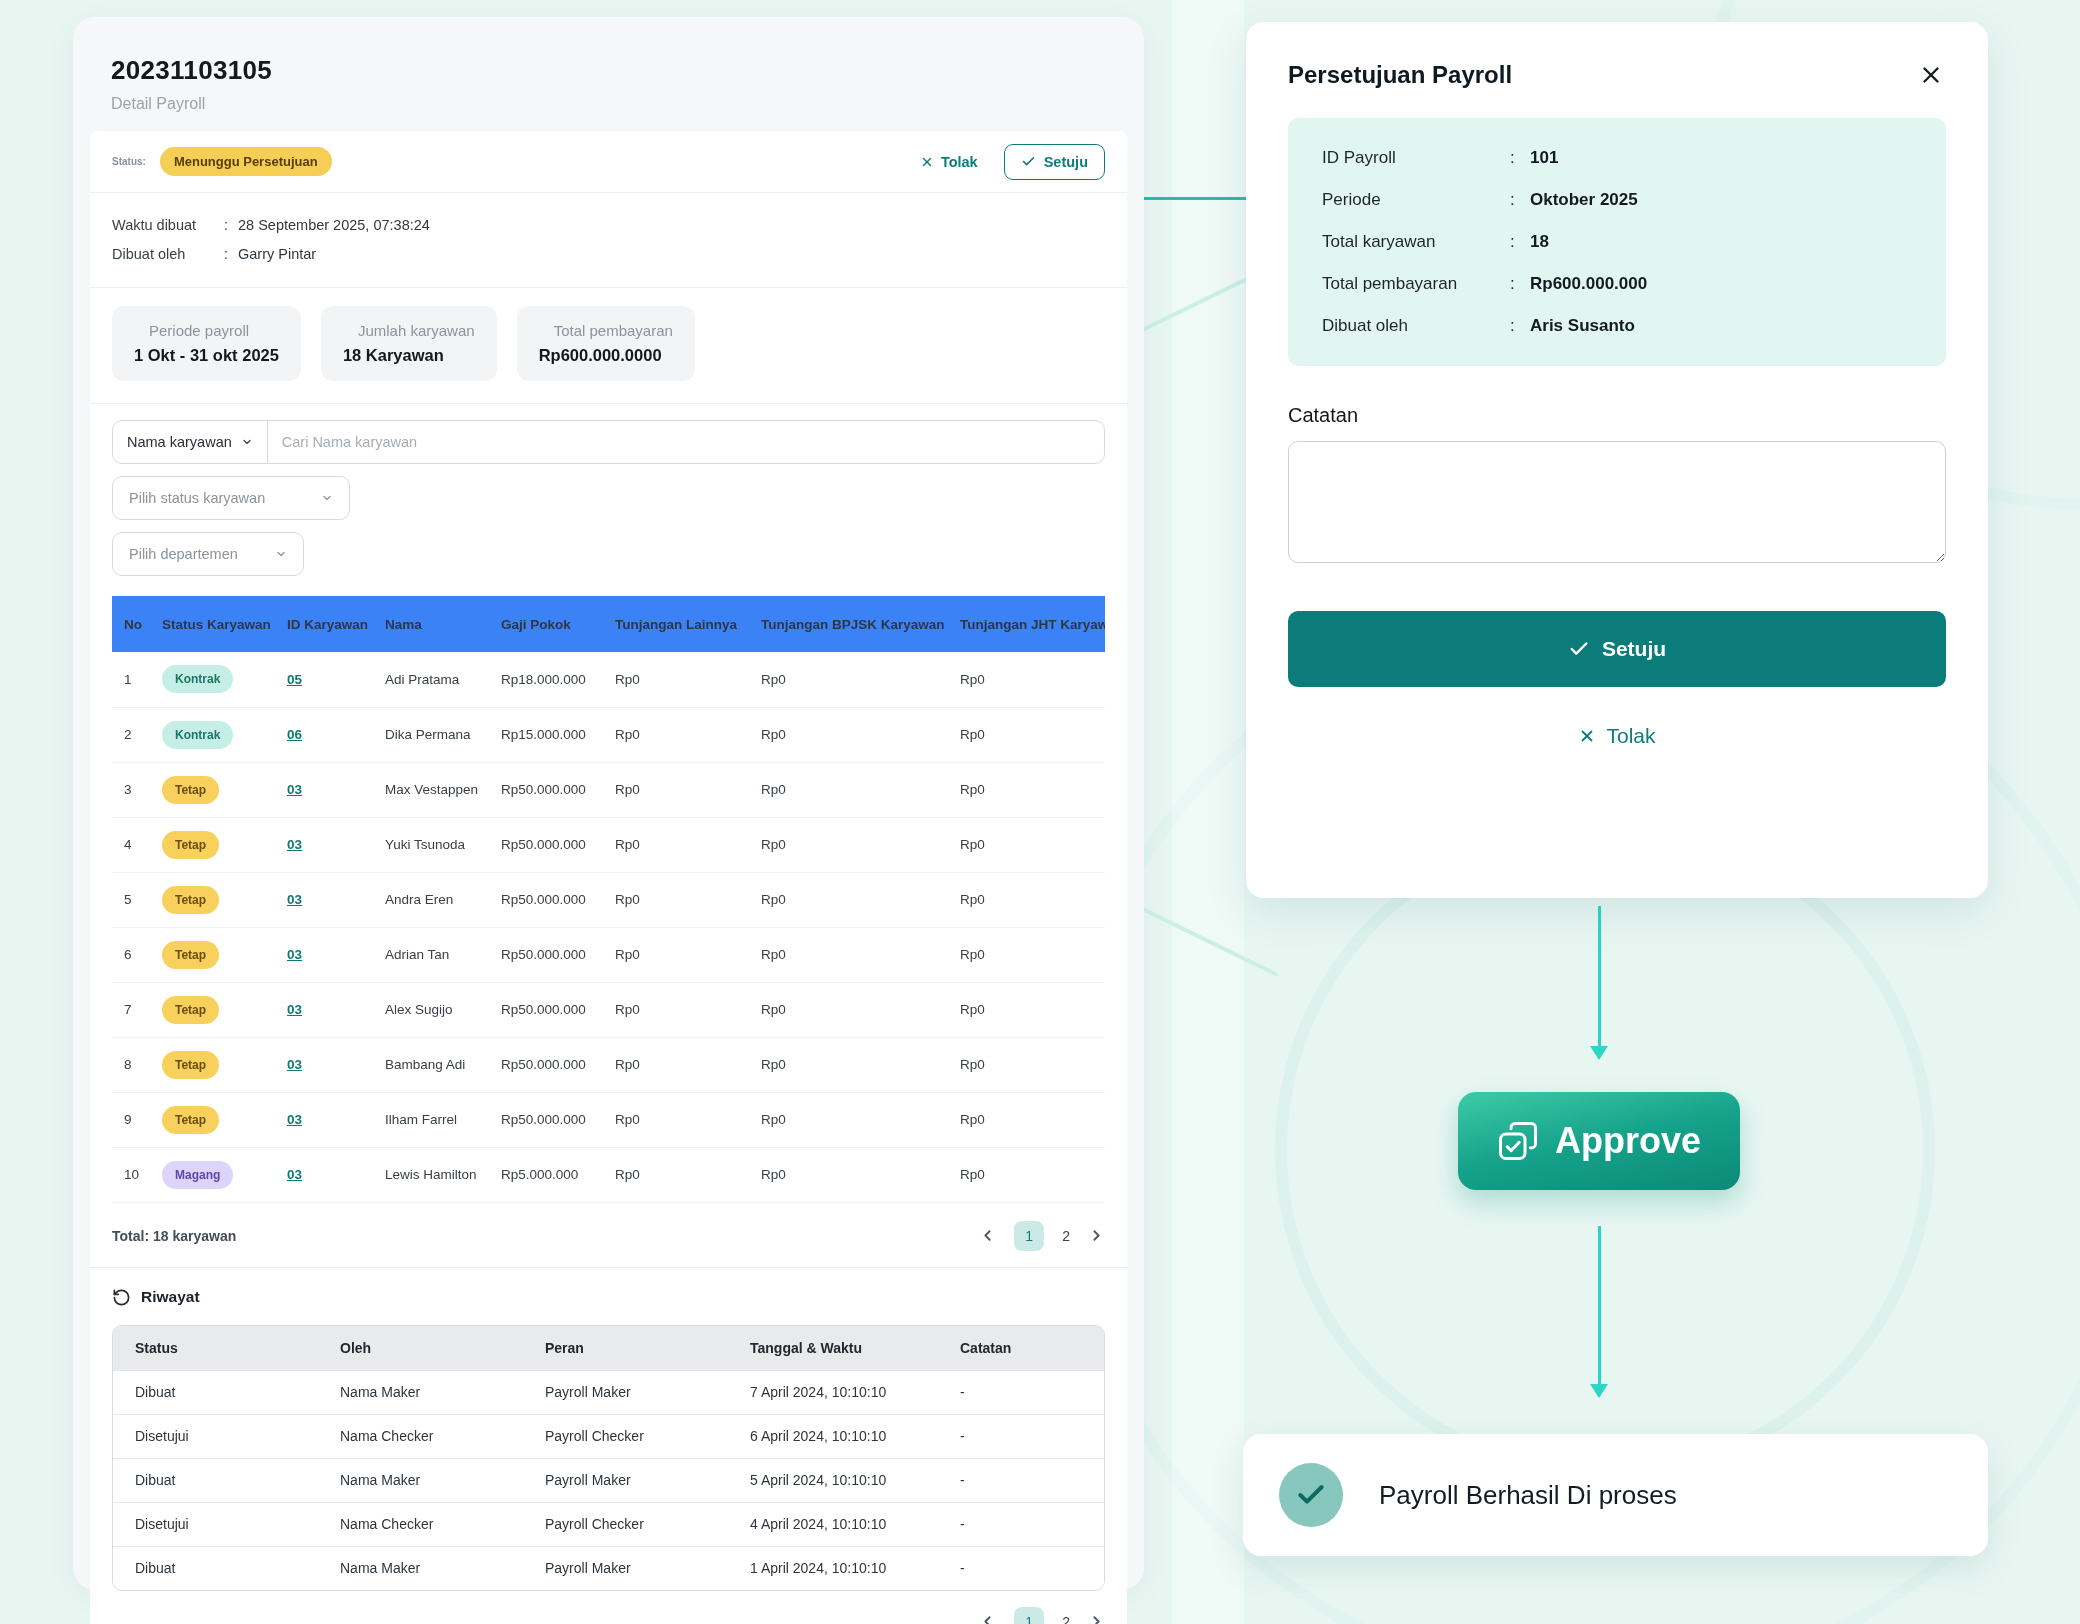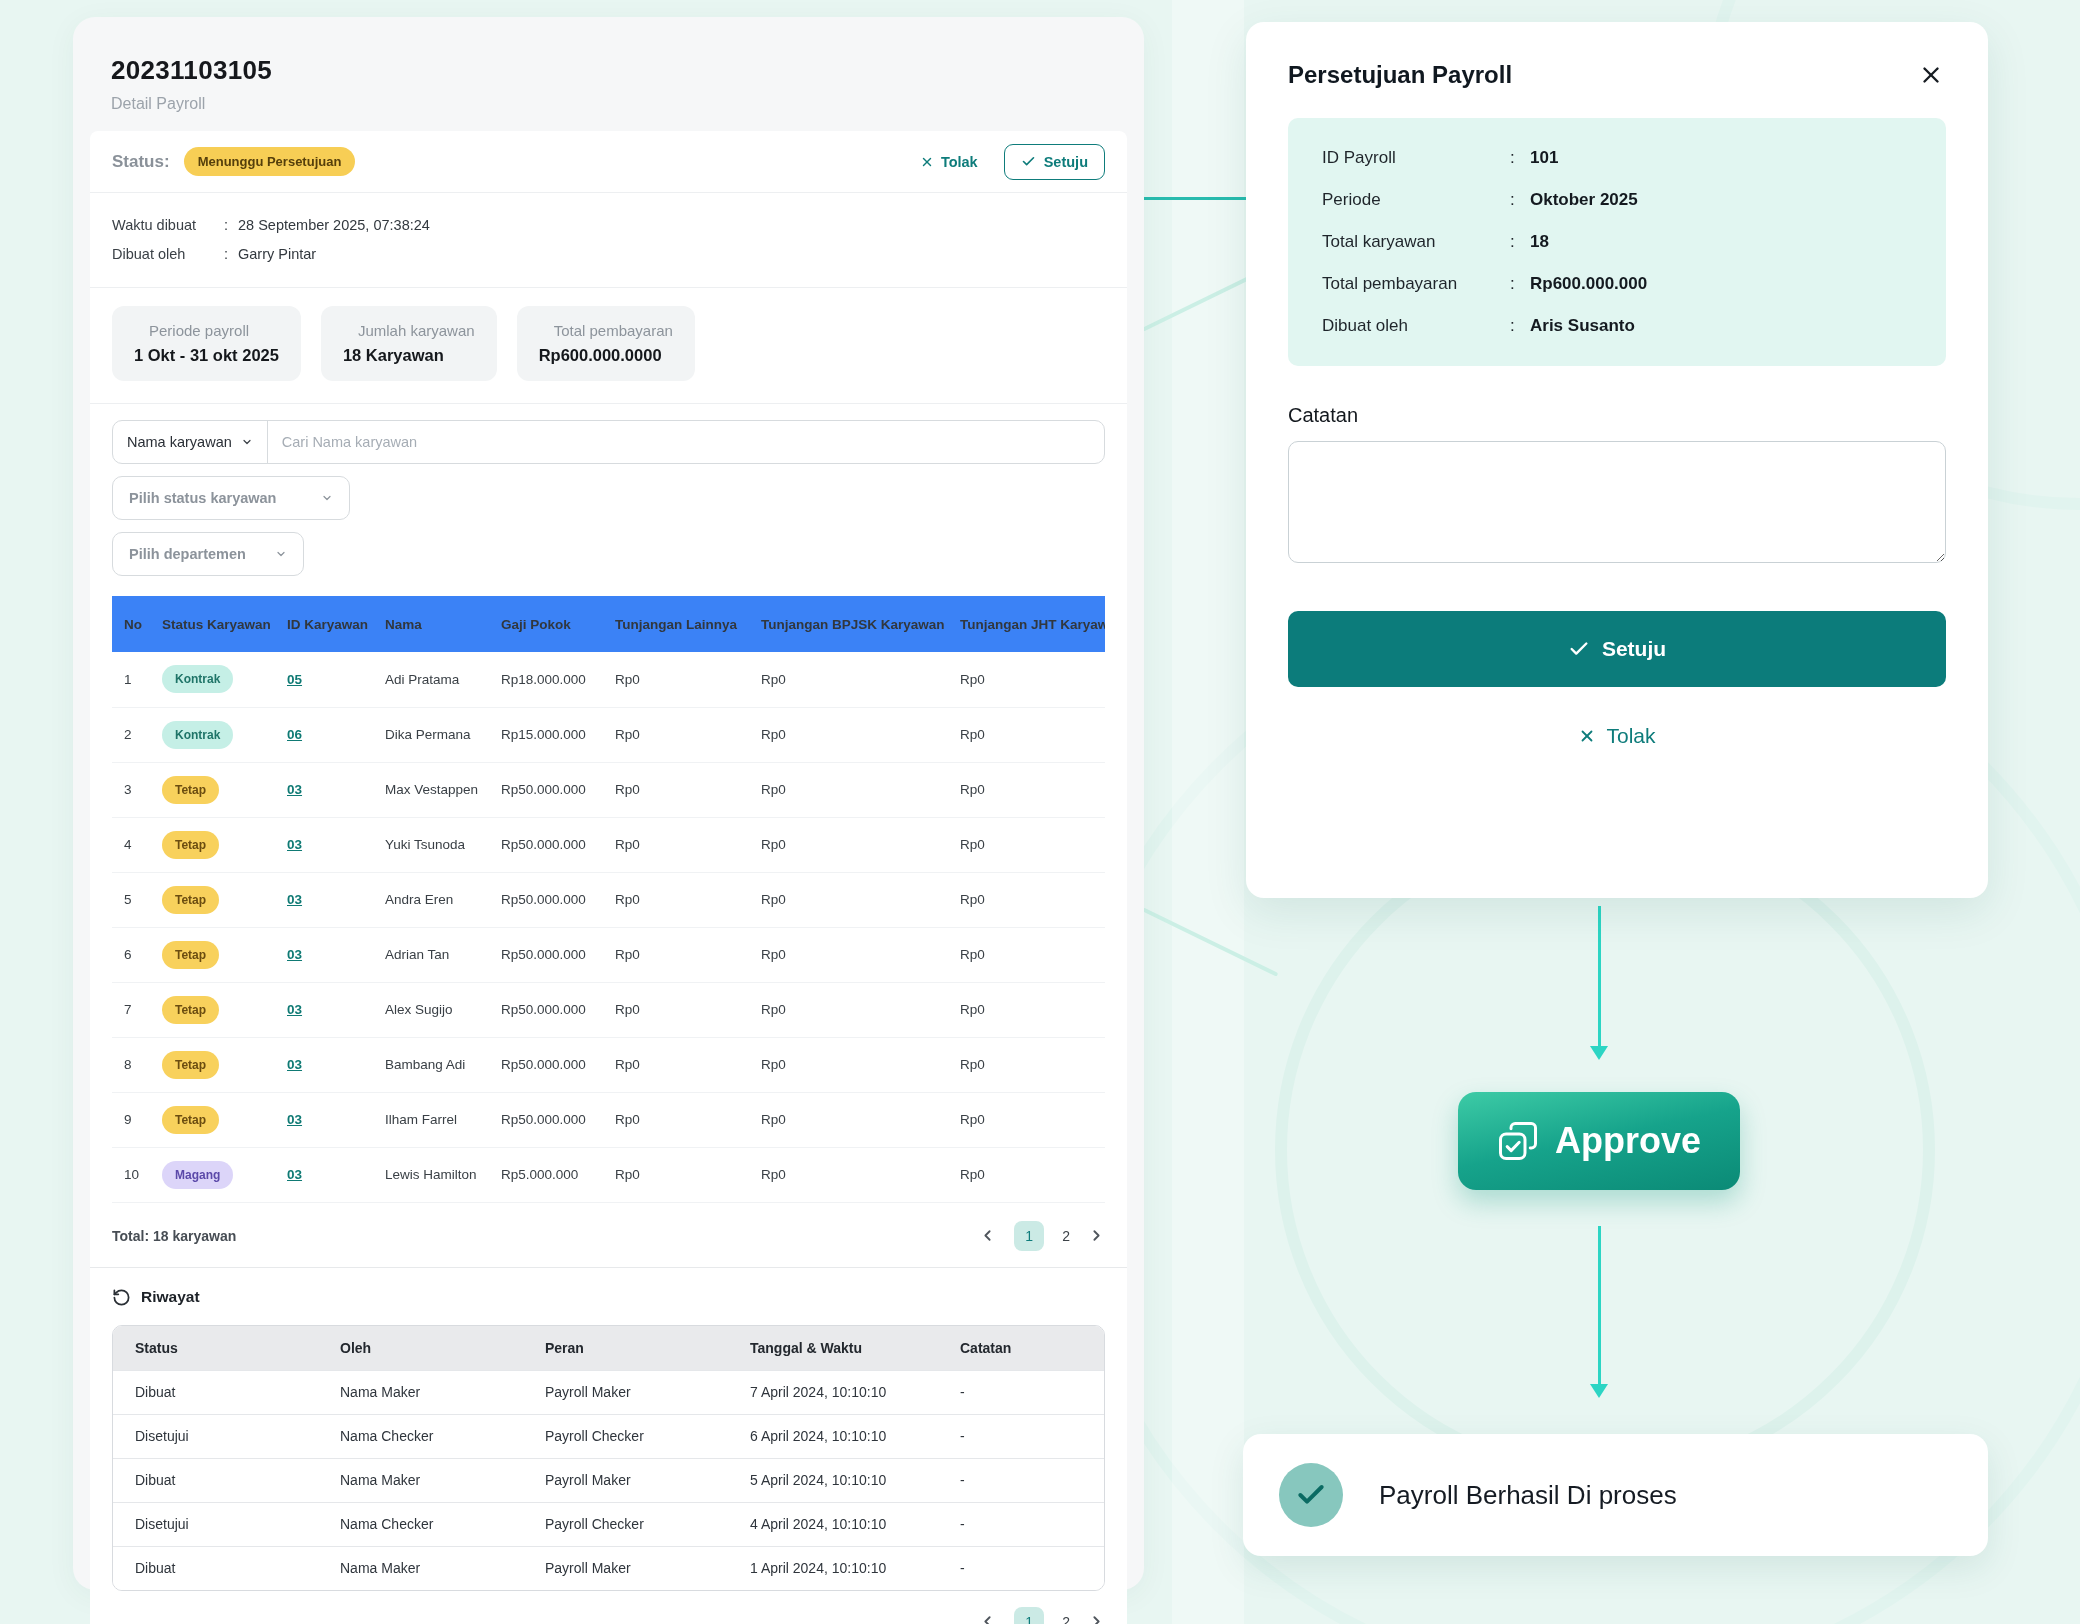--- a/index.html
+++ b/index.html
@@ -14,42 +14,42 @@
 
   
   .detail-card{position:absolute;left:73px;top:17px;width:1071px;height:1573px;background:#F6F7F8;border-radius:22px;z-index:2;box-shadow:0 6px 30px rgba(30,70,65,.05);}
   .dc-header{padding:38px 38px 18px 38px;}
   .dc-title{margin:0;font-size:26px;font-weight:800;color:#16181C;letter-spacing:.3px;}
   .dc-sub{margin:9px 0 0 0;font-size:16px;color:#9CA3AB;}
   .panel{margin:0 17px 17px 17px;background:#fff;border-radius:8px;overflow:hidden;}
 
   .status-row{height:62px;display:flex;align-items:center;justify-content:space-between;padding:0 22px;border-bottom:1px solid #EDEFF1;}
   .status-left{display:flex;align-items:center;gap:14px;}
-  .status-label{font-size:17px;font-weight:700;color:#8A9199;}
+  .status-label{font-size:10px;font-weight:700;color:#8A9199;}
   .pill{display:inline-flex;align-items:center;padding:7px 14px;border-radius:999px;font-size:13px;font-weight:600;}
   .status-actions{display:flex;align-items:center;gap:20px;}
   .link-btn{display:inline-flex;align-items:center;gap:7px;color:#0E7C7B;font-size:14.5px;font-weight:600;background:none;border:none;cursor:pointer;}
   .outline-btn{display:inline-flex;align-items:center;gap:8px;color:#0E7C7B;font-size:14.5px;font-weight:600;background:#fff;border:1.6px solid #0E7C7B;border-radius:9px;padding:9px 16px;cursor:pointer;}
 
   .meta{padding:18px 22px;border-bottom:1px solid #EDEFF1;}
   .meta-row{display:grid;grid-template-columns:112px 14px auto;font-size:14.5px;color:#3A4046;line-height:29px;}
   .meta-row .v{color:#33393F;}
 
   .cards{display:flex;gap:20px;padding:18px 22px 22px 22px;border-bottom:1px solid #EDEFF1;}
   .sum-card{background:#F2F4F5;border-radius:12px;padding:16px 22px;min-width:170px;}
   .sum-label{font-size:15px;color:#8D949C;margin-left:15px;}
   .sum-value{font-size:16.5px;font-weight:700;color:#15181C;margin-top:7px;}
 
   .table-sec{padding:16px 22px 0 22px;}
   .filters{display:flex;gap:12px;margin-bottom:20px;flex-direction:column;}
   .combo{display:flex;align-items:stretch;border:1px solid #D7DBDE;border-radius:10px;overflow:hidden;background:#fff;height:44px;}
   .combo-select{display:flex;align-items:center;gap:9px;padding:0 14px;border-right:1px solid #D7DBDE;font-size:14.5px;color:#2A2F36;cursor:pointer;}
   .combo input{border:none;outline:none;width:172px;padding:0 14px;font-size:14.5px;color:#2A2F36;}
   .combo input::placeholder{color:#A6ADB5;}
-  .select-like{display:flex;align-items:center;justify-content:space-between;gap:10px;height:44px;border:1px solid #D7DBDE;border-radius:10px;padding:0 16px;font-size:14.5px;color:#8C939B;background:#fff;cursor:pointer;font-weight:bold;}
+  .select-like{display:flex;align-items:center;justify-content:space-between;gap:10px;height:44px;border:1px solid #D7DBDE;border-radius:10px;padding:0 16px;font-size:14.5px;color:#8C939B;background:#fff;cursor:pointer;}
   .chev{width:12px;height:12px;flex:none;}
 
   .etable-wrap{overflow:hidden;}
   table.etable{width:100%;border-collapse:collapse;table-layout:fixed;}
   .etable th{background:#3b82f6;height:56px;font-size:13.5px;font-weight:700;color:#31373E;text-align:left;white-space:nowrap;overflow:hidden;padding:0 6px 0 0;}
   .etable td{height:55px;border-bottom:1px solid #F0F2F4;font-size:13.5px;color:#3A4046;white-space:nowrap;overflow:hidden;padding:0 6px 0 0;}
   .etable th:first-child,.etable td:first-child{padding-left:12px;}
   .badge{display:inline-flex;align-items:center;padding:7px 13px;border-radius:999px;font-size:12px;font-weight:600;}
   .id-link{color:#0F7A74;font-weight:700;text-decoration:underline;cursor:pointer;}
 

